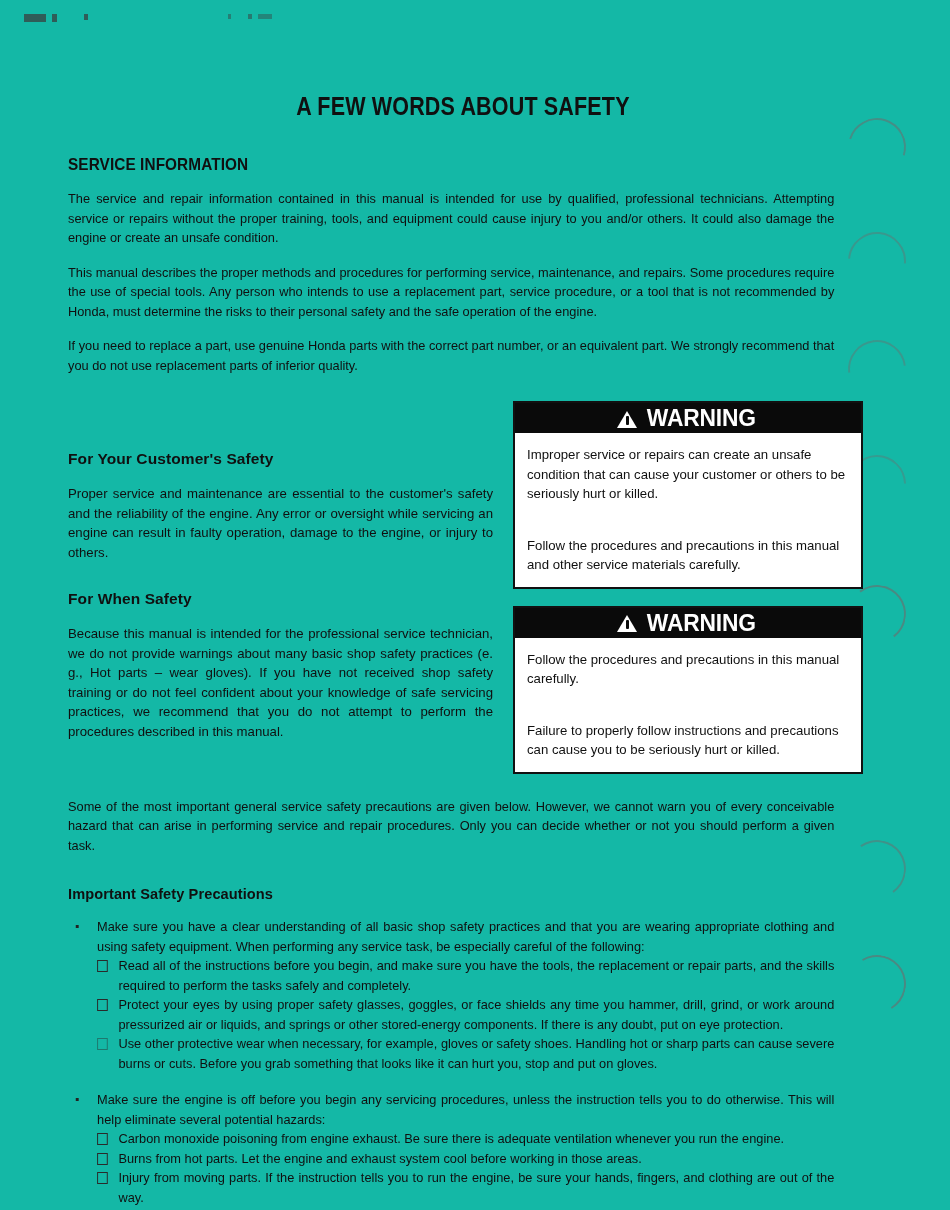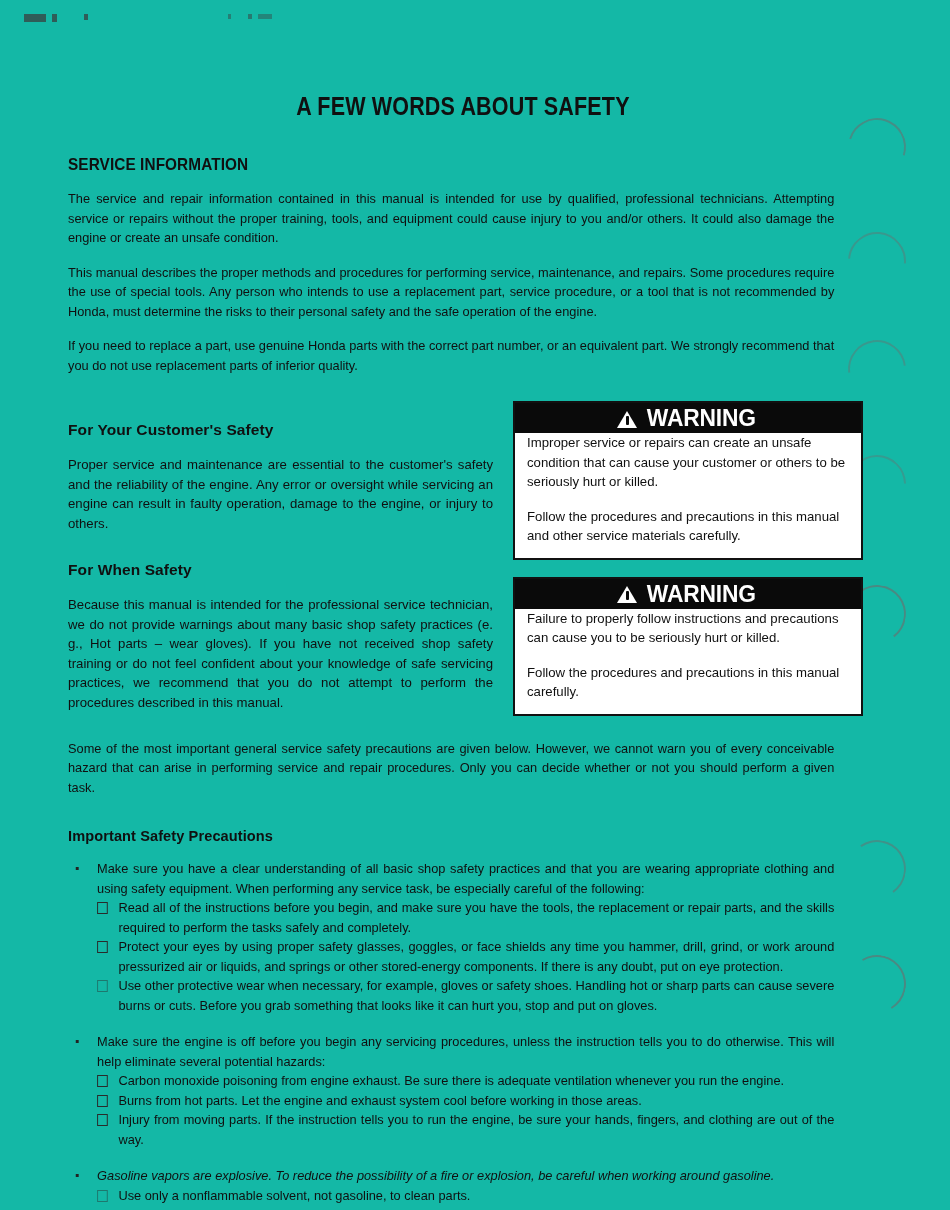--- a/index.html
+++ b/index.html
@@ -154,27 +154,27 @@
   .warn-head .wtext {
     font-size: 24px;
     font-weight: bold;
     letter-spacing: -0.2px;
     transform: scaleX(.95);
     line-height: 1;
     position: relative;
     top: 0px;
   }
   .warn-body {
-    padding: 0 12px 12px 12px;
+    padding: 12px 12px 12px 12px;
     font-size: 13.2px;
     line-height: 19.5px;
     border-radius: 22px;
   }
   .warn-body p { margin: 0; }
-  .warn-body p + p { margin-top: 15px; }
+  .warn-body p + p { margin-top: 32px; }
 
   .flow-text {
     font-size: 13.2px;
     line-height: 19.5px;
     margin: 6px 0 0 0;
     text-align: justify;
     transform: scaleX(.97);
     transform-origin: left center;
   }
 
@@ -278,22 +278,22 @@
             <p>Follow the procedures and precautions in this manual and other service materials carefully.</p>
           </div>
         </div>
 
         <div class="warn-box">
           <div class="warn-head">
             <span class="tri"></span>
             <span class="wtext">WARNING</span>
           </div>
           <div class="warn-body">
+            <p>Follow the procedures and precautions in this manual carefully.</p>
             <p>Failure to properly follow instructions and precautions can cause you to be seriously hurt or killed.</p>
-            <p>Follow the procedures and precautions in this manual carefully.</p>
           </div>
         </div>
 
       </div>
     </div>
 
     <p class="flow-text">Some of the most important general service safety precautions are given below. However, we cannot warn you of every conceivable hazard that can arise in performing service and repair procedures. Only you can decide whether or not you should perform a given task.</p>
 
     <h3 class="sub-head condensed" style="margin-top:30px;">Important Safety Precautions</h3>
 

